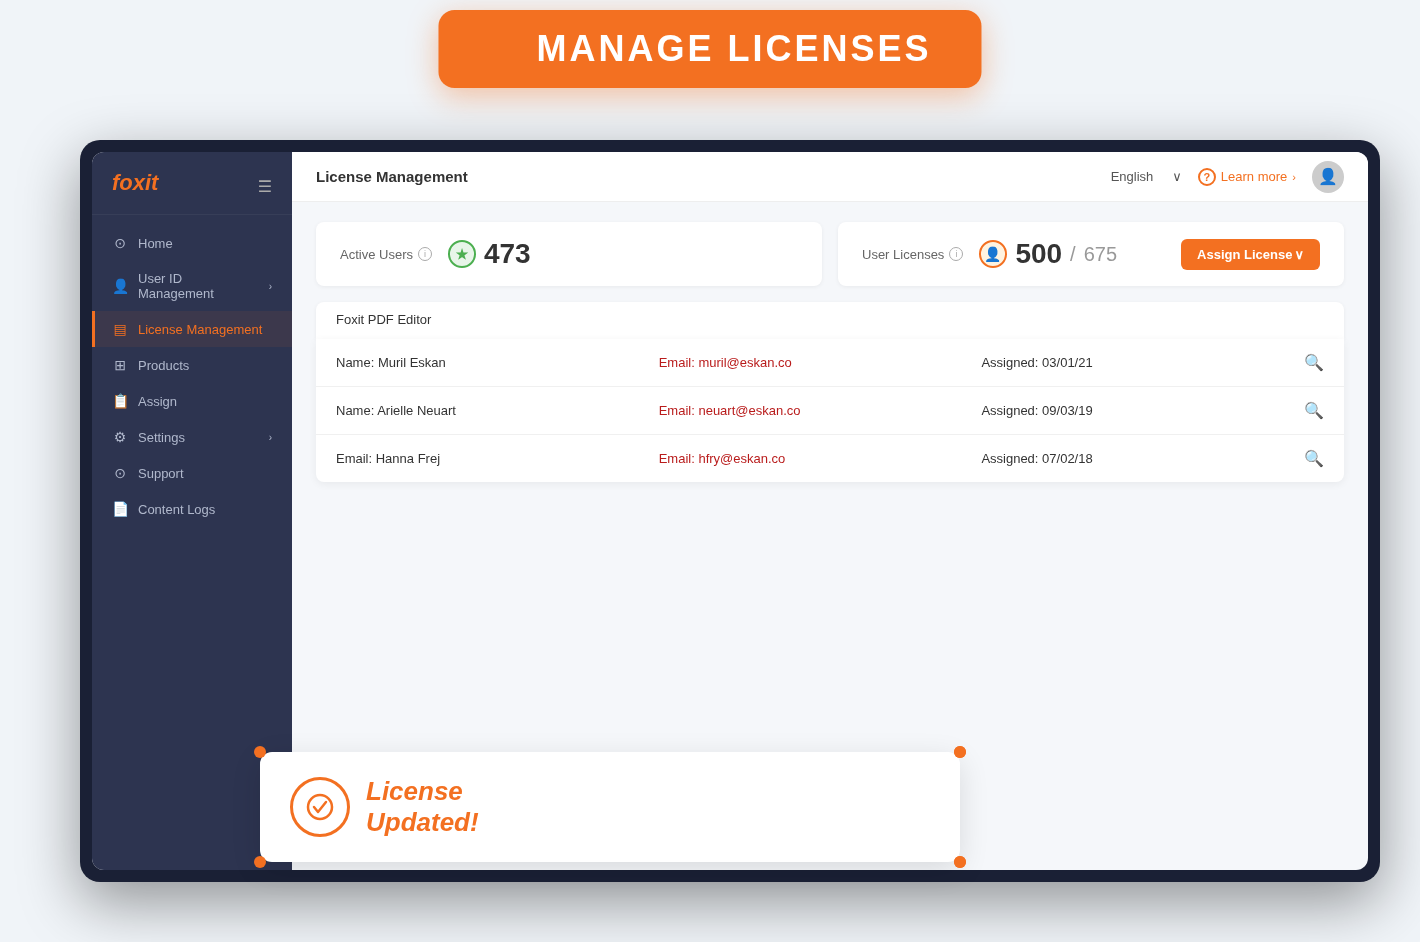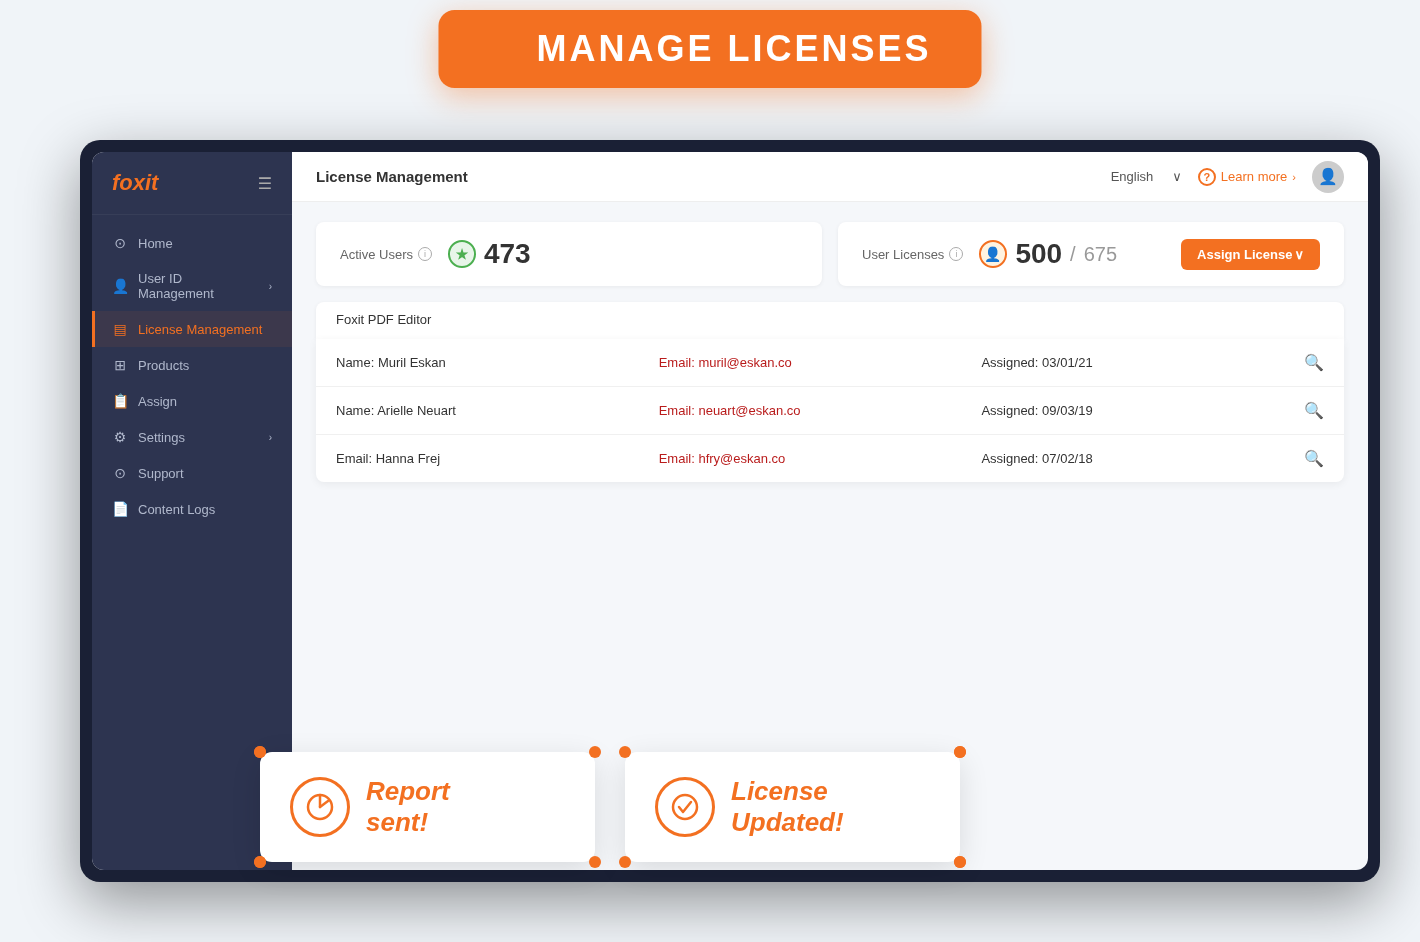--- a/index.html
+++ b/index.html
@@ -64,21 +64,21 @@
       background: #2d3450;
       flex-shrink: 0;
       display: flex;
       flex-direction: column;
       padding: 0;
     }
 
     .sidebar-logo {
       padding: 18px 20px;
       display: flex;
-      align-items: center;
+      align-items: flex-end;
       justify-content: space-between;
       border-bottom: 1px solid rgba(255,255,255,0.05);
     }
 
     .logo-text {
       color: #F37021;
       font-size: 22px;
       font-weight: 800;
       font-style: italic;
     }
@@ -575,37 +575,20 @@
 
         </div>
 
       </div>
     </div>
   </div>
 </div>
 
 <div style="position:absolute; bottom:80px; left:260px; display:flex; gap:30px; z-index:200; width:700px;">
 
-  <div class="float-card float-card-left" style="position:relative;">
-    <div class="dot" style="top:-6px;left:-6px;"></div>
-    <div class="dot" style="bottom:-6px;left:-6px;"></div>
-    <div class="dot" style="top:-6px;right:-6px;"></div>
-    <div class="dot" style="bottom:-6px;right:-6px;"></div>
-    <div class="float-card-icon-circle">
-      <svg width="32" height="32" viewBox="0 0 32 32" fill="none">
-        <circle cx="16" cy="16" r="12" stroke="#F37021" stroke-width="2.5" fill="none"></circle>
-        <line x1="16" y1="4" x2="16" y2="16" stroke="#F37021" stroke-width="2.5" stroke-linecap="round"></line>
-        <line x1="16" y1="16" x2="24" y2="10" stroke="#F37021" stroke-width="2.5" stroke-linecap="round"></line>
-      </svg>
-    </div>
-    <div class="float-card-text">
-      <span>Report</span><br>
-      <span>sent!</span>
-    </div>
-  </div>
 
   <div class="float-card float-card-right" style="position:relative;">
     <div class="dot" style="top:-6px;left:-6px;"></div>
     <div class="dot" style="bottom:-6px;left:-6px;"></div>
     <div class="dot" style="top:-6px;right:-6px;"></div>
     <div class="dot" style="bottom:-6px;right:-6px;"></div>
     <div class="float-card-icon-circle">
       <svg width="32" height="32" viewBox="0 0 32 32" fill="none">
         <circle cx="16" cy="16" r="12" stroke="#F37021" stroke-width="2.5" fill="none"></circle>
         <polyline points="10,16 14,21 22,11" stroke="#F37021" stroke-width="2.5" stroke-linecap="round" stroke-linejoin="round" fill="none"></polyline>

